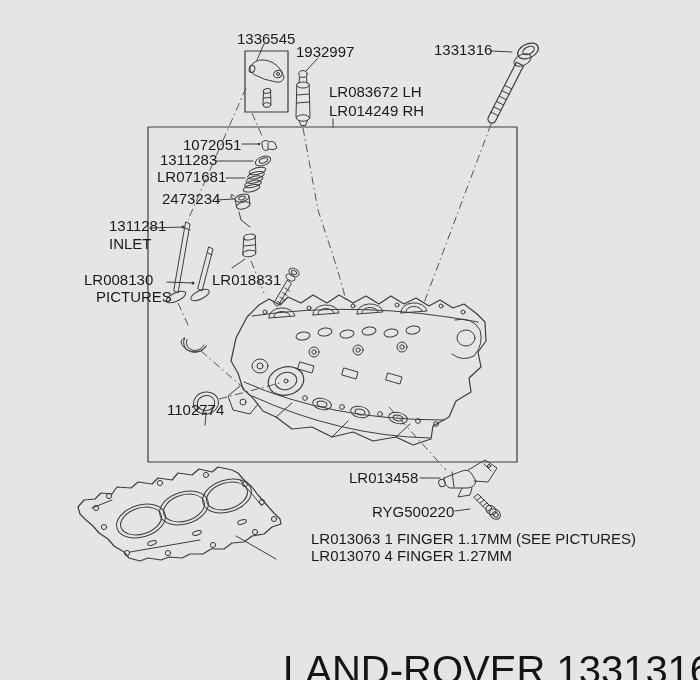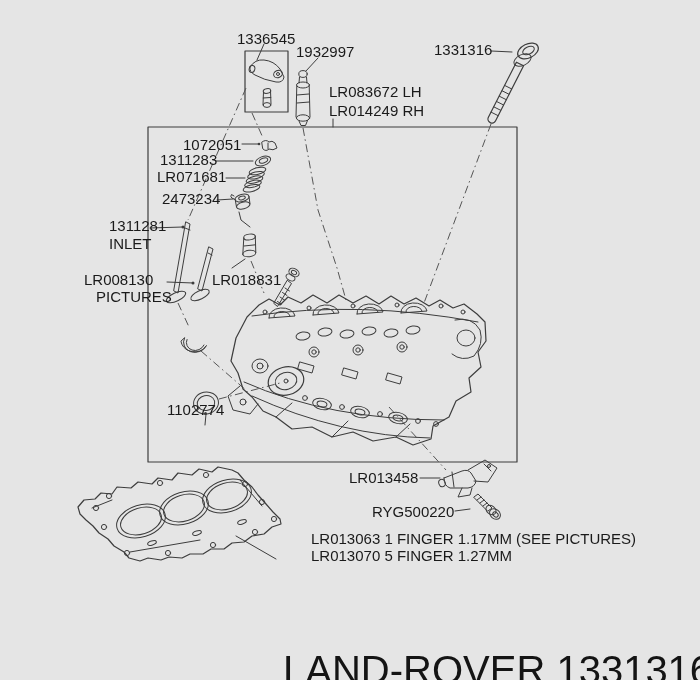--- a/index.html
+++ b/index.html
@@ -256,21 +256,21 @@
   <div class="lbl" style="left:109px;top:236px">INLET</div>
   <div class="lbl" style="left:84px;top:272px">LR008130</div>
   <div class="lbl" style="left:96px;top:289px">PICTURES</div>
   <div class="lbl" style="left:212px;top:272px">LR018831</div>
   <div class="lbl" style="left:167px;top:402px">1102774</div>
   <div class="lbl" style="left:349px;top:470px">LR013458</div>
   <div class="lbl" style="left:372px;top:504px">RYG500220</div>
 
   <div class="gasket-list">
     <div>LR013063 1 FINGER 1.17MM (SEE PICTURES)</div>
-    <div>LR013070 5 FINGER 1.27MM</div>
+    <div>LR013070 4 FINGER 1.27MM</div>
   </div>
 
   <div class="footer">
     <span>LAND-ROVER</span>
     <span>1331316</span>
   </div>
 
 </div>
 
 </body></html>

